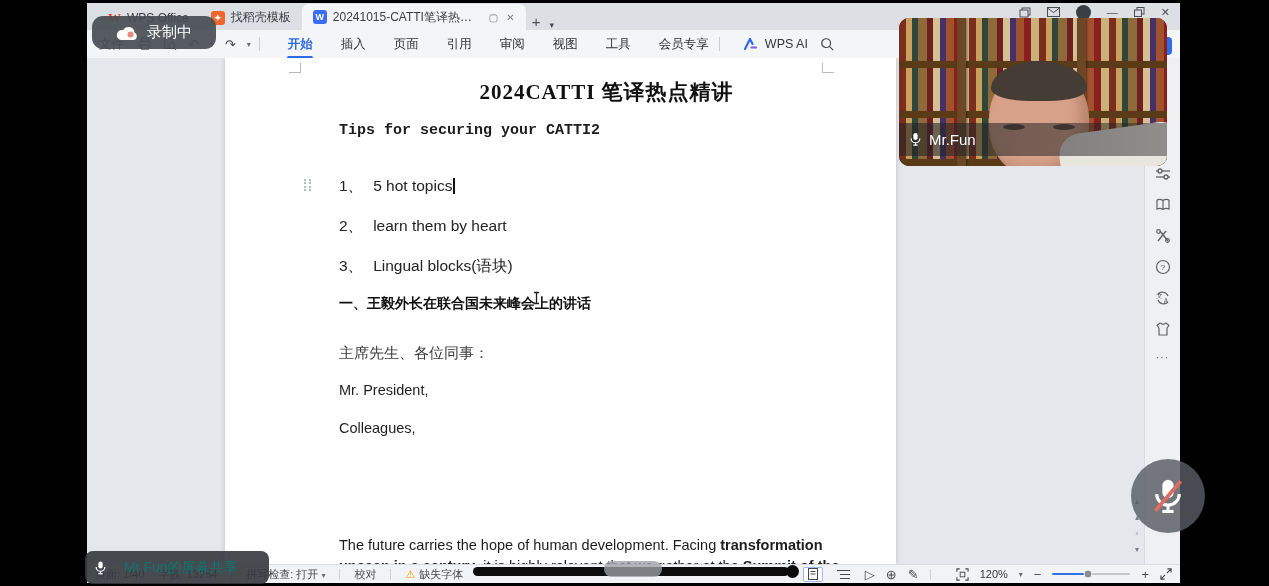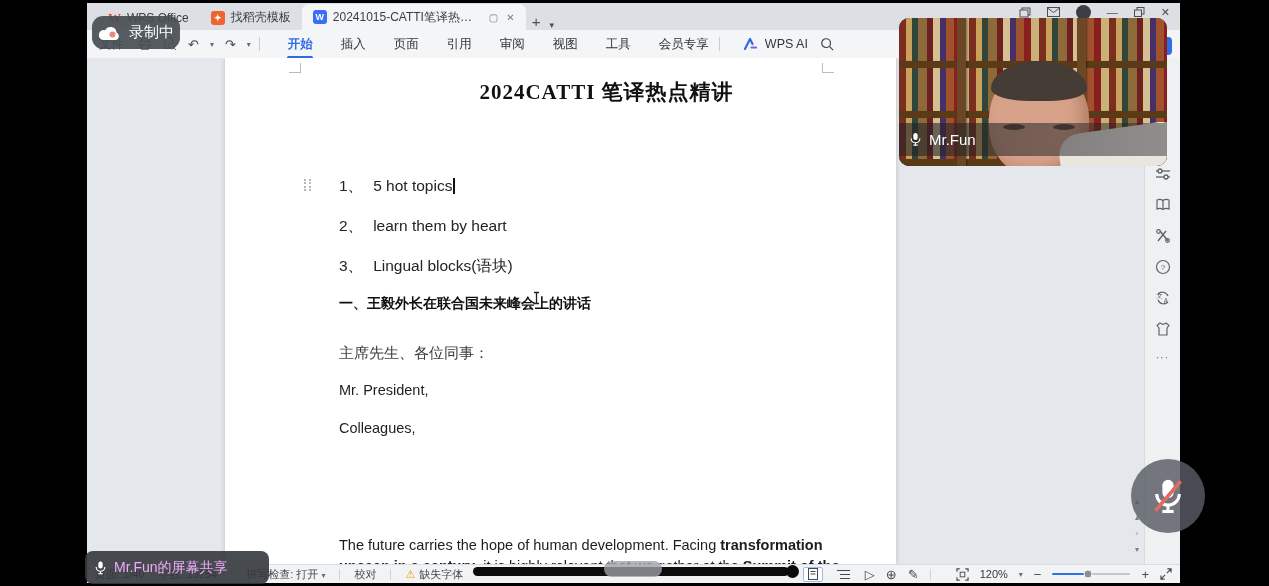--- a/index.html
+++ b/index.html
@@ -95,26 +95,26 @@
   .view-ic { display:flex; align-items:center; justify-content:center; width:20px; height:15px; }
   .view-ic.sel { border:1px solid #9fb9ef; background:#fff; border-radius:2px; }
   .zoom-pct { color:#34373c; }
   .slider { position:relative; width:78px; height:2px; border-radius:1px;
             background:linear-gradient(90deg,#3370e8 45%,#c3c7cc 45%); }
   .slider .knob { position:absolute; left:45%; top:50%; transform:translate(-50%,-50%);
                   width:9px; height:9px; border-radius:50%; background:#8a8e94; border:1.5px solid #f2f3f5; }
   .zoom-glyph { font-size:13px; color:#45484d; line-height:1; }
 
   
-  .rec-badge { position:absolute; left:92px; top:16px; width:88px; height:33px; border-radius:11px;
+  .rec-badge { position:absolute; left:92px; top:16px; width:124px; height:33px; border-radius:11px;
                background:rgba(72,77,84,.92); display:flex; align-items:center; justify-content:center; gap:8px;
                color:#fff; font-size:15px; z-index:40; }
   .share-badge { position:absolute; left:85px; top:551px; width:184px; height:33px; border-radius:8px;
-                 background:rgba(52,55,61,.9); display:flex; align-items:center; padding-left:9px; gap:7px;
-                 color:#f0abfc; font-size:14px; z-index:40; }
+                 background:rgba(52,55,61,.9); display:flex; align-items:center; padding-left:9px; gap:17px;
+                 color:#0f766e; font-size:14px; z-index:40; }
 
   .ai-chip { position:absolute; left:1151px; top:37px; width:21px; height:18px; border-radius:4px;
              background:#2f6be6; z-index:10; color:#fff; font-size:10px; display:flex; align-items:center; justify-content:center; }
 
   .video { position:absolute; left:899px; top:18px; width:268px; height:148px; border-radius:10px;
            overflow:hidden; background:#3a2814; z-index:30; }
   .shelf { position:absolute; left:0; right:0; }
   .shelf .books { position:absolute; inset:0 0 7px 0;
      background:repeating-linear-gradient(90deg,#7b2d1e 0 7px,#c9a05c 7px 13px,#31463a 13px 19px,#8e6a3a 19px 28px,#6e1f1f 28px 34px,#d6c092 34px 41px,#453069 41px 47px,#a0522d 47px 55px,#8a1f1f 55px 62px,#c9b27a 62px 70px); }
   .shelf .board { position:absolute; left:0; right:0; bottom:0; height:7px; background:#5a3a17; box-shadow:0 1px 2px rgba(0,0,0,.5); }
@@ -229,20 +229,21 @@
         </svg>
     </div>
 
     <div class="body-row">
       <div class="doc-canvas">
         <div class="page">
           <span class="margin-mark mm-left"></span>
           <span class="margin-mark mm-right"></span>
 
           <div class="doc-title">2024CATTI 笔译热点精讲</div>
+          <div class="doc-subtitle">Tips for securing your CATTI2</div>
 
           <div class="drag-handle">
               <i></i>
               <i></i>
               <i></i>
               <i></i>
               <i></i>
               <i></i>
               <i></i>
               <i></i>

